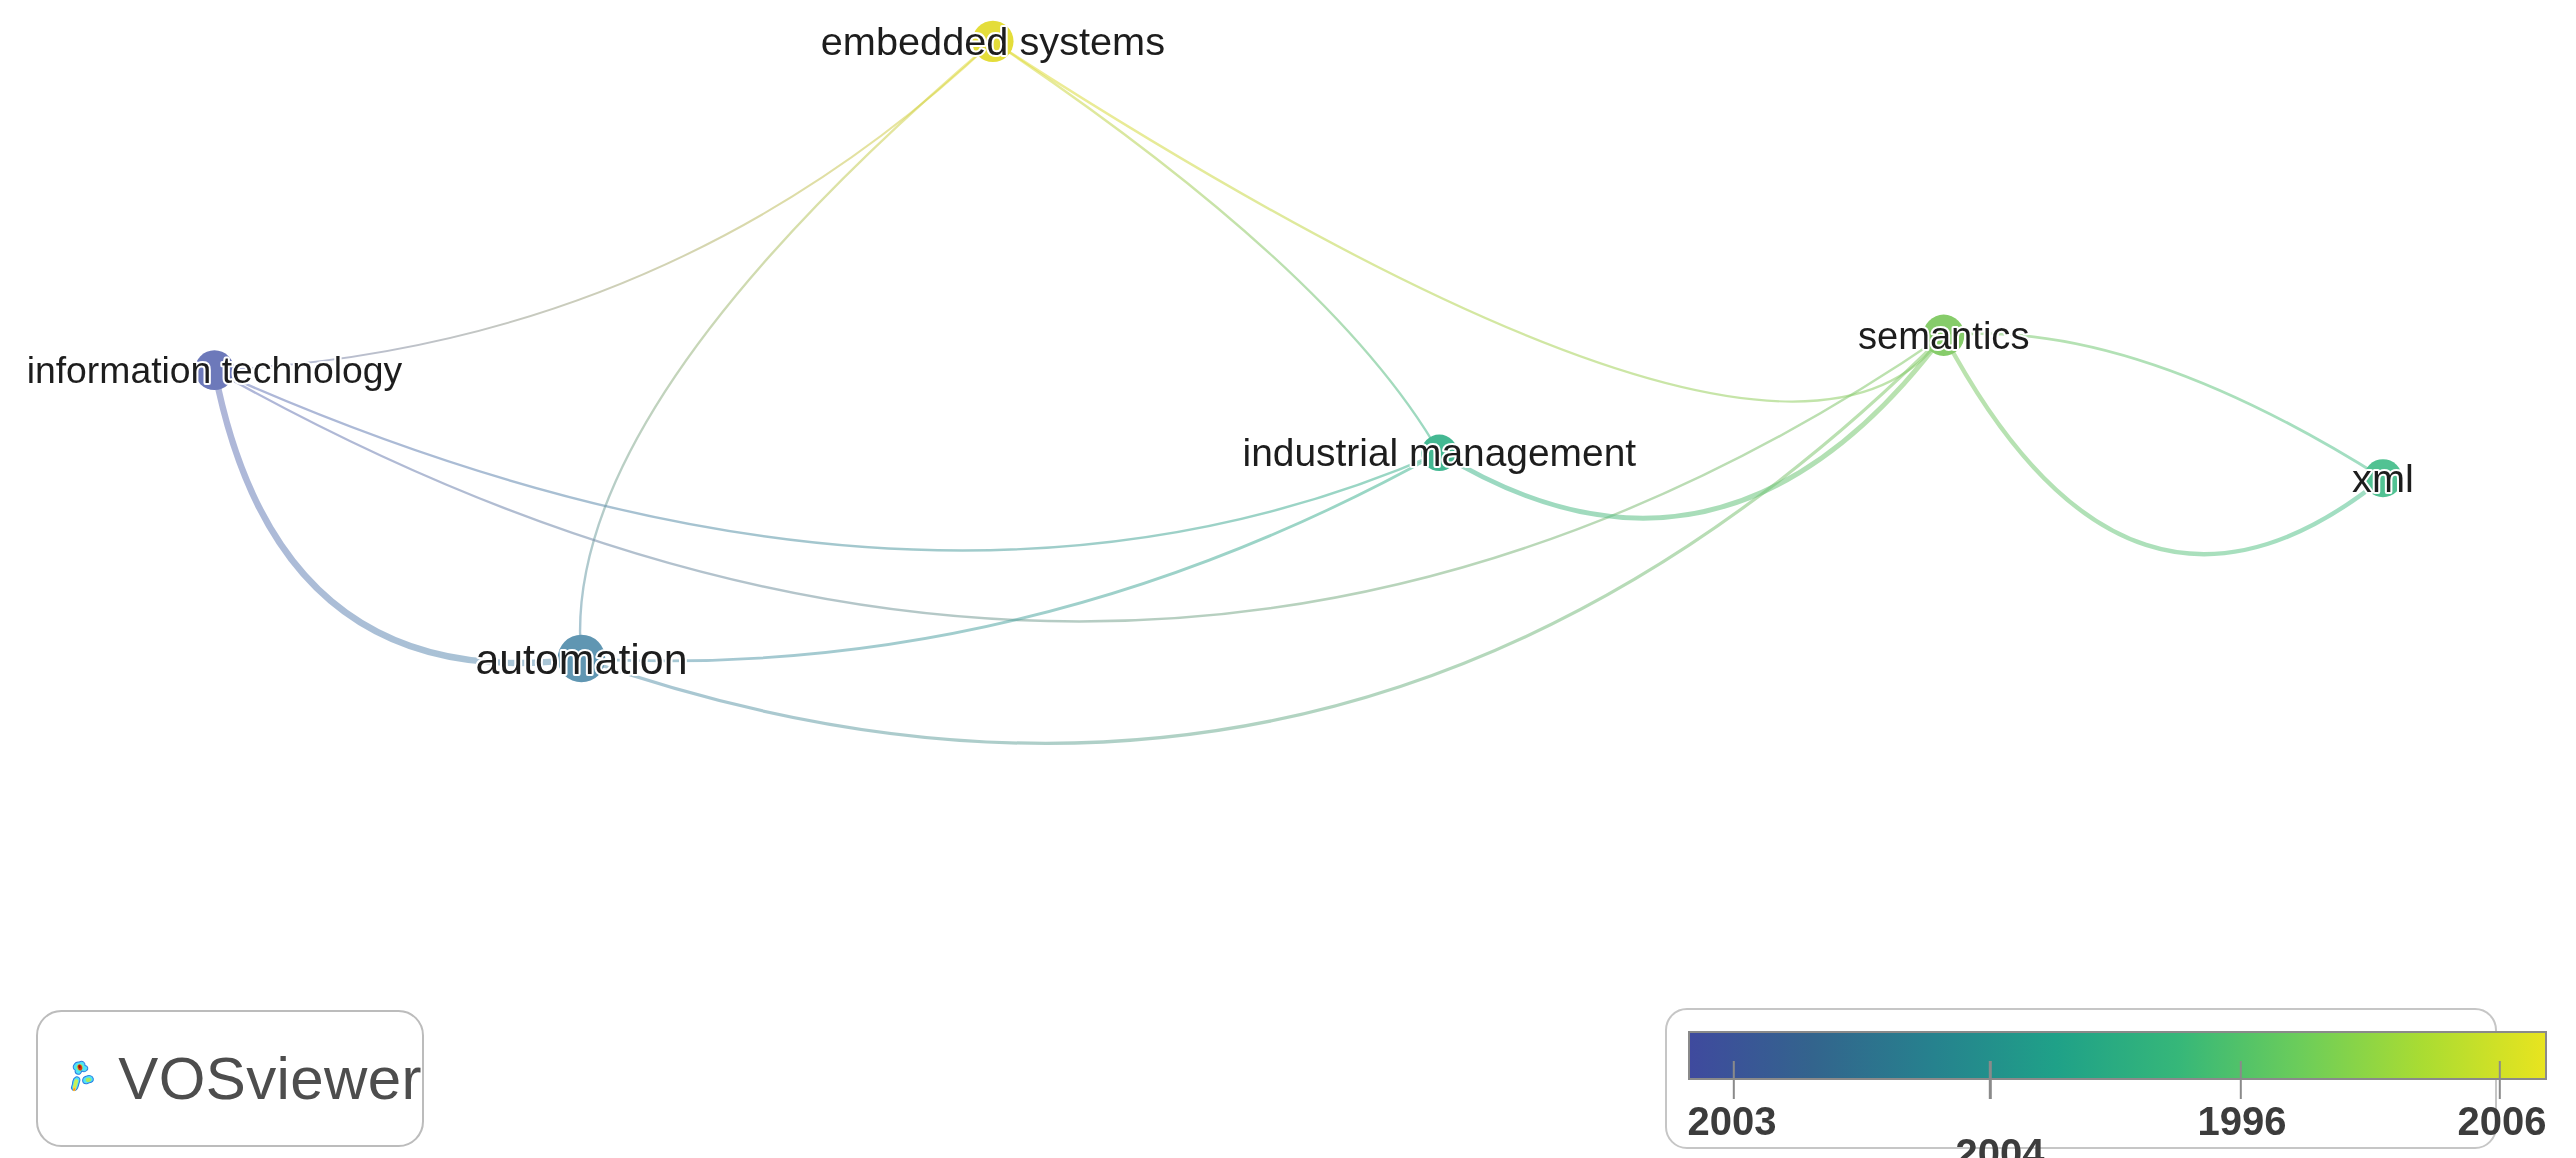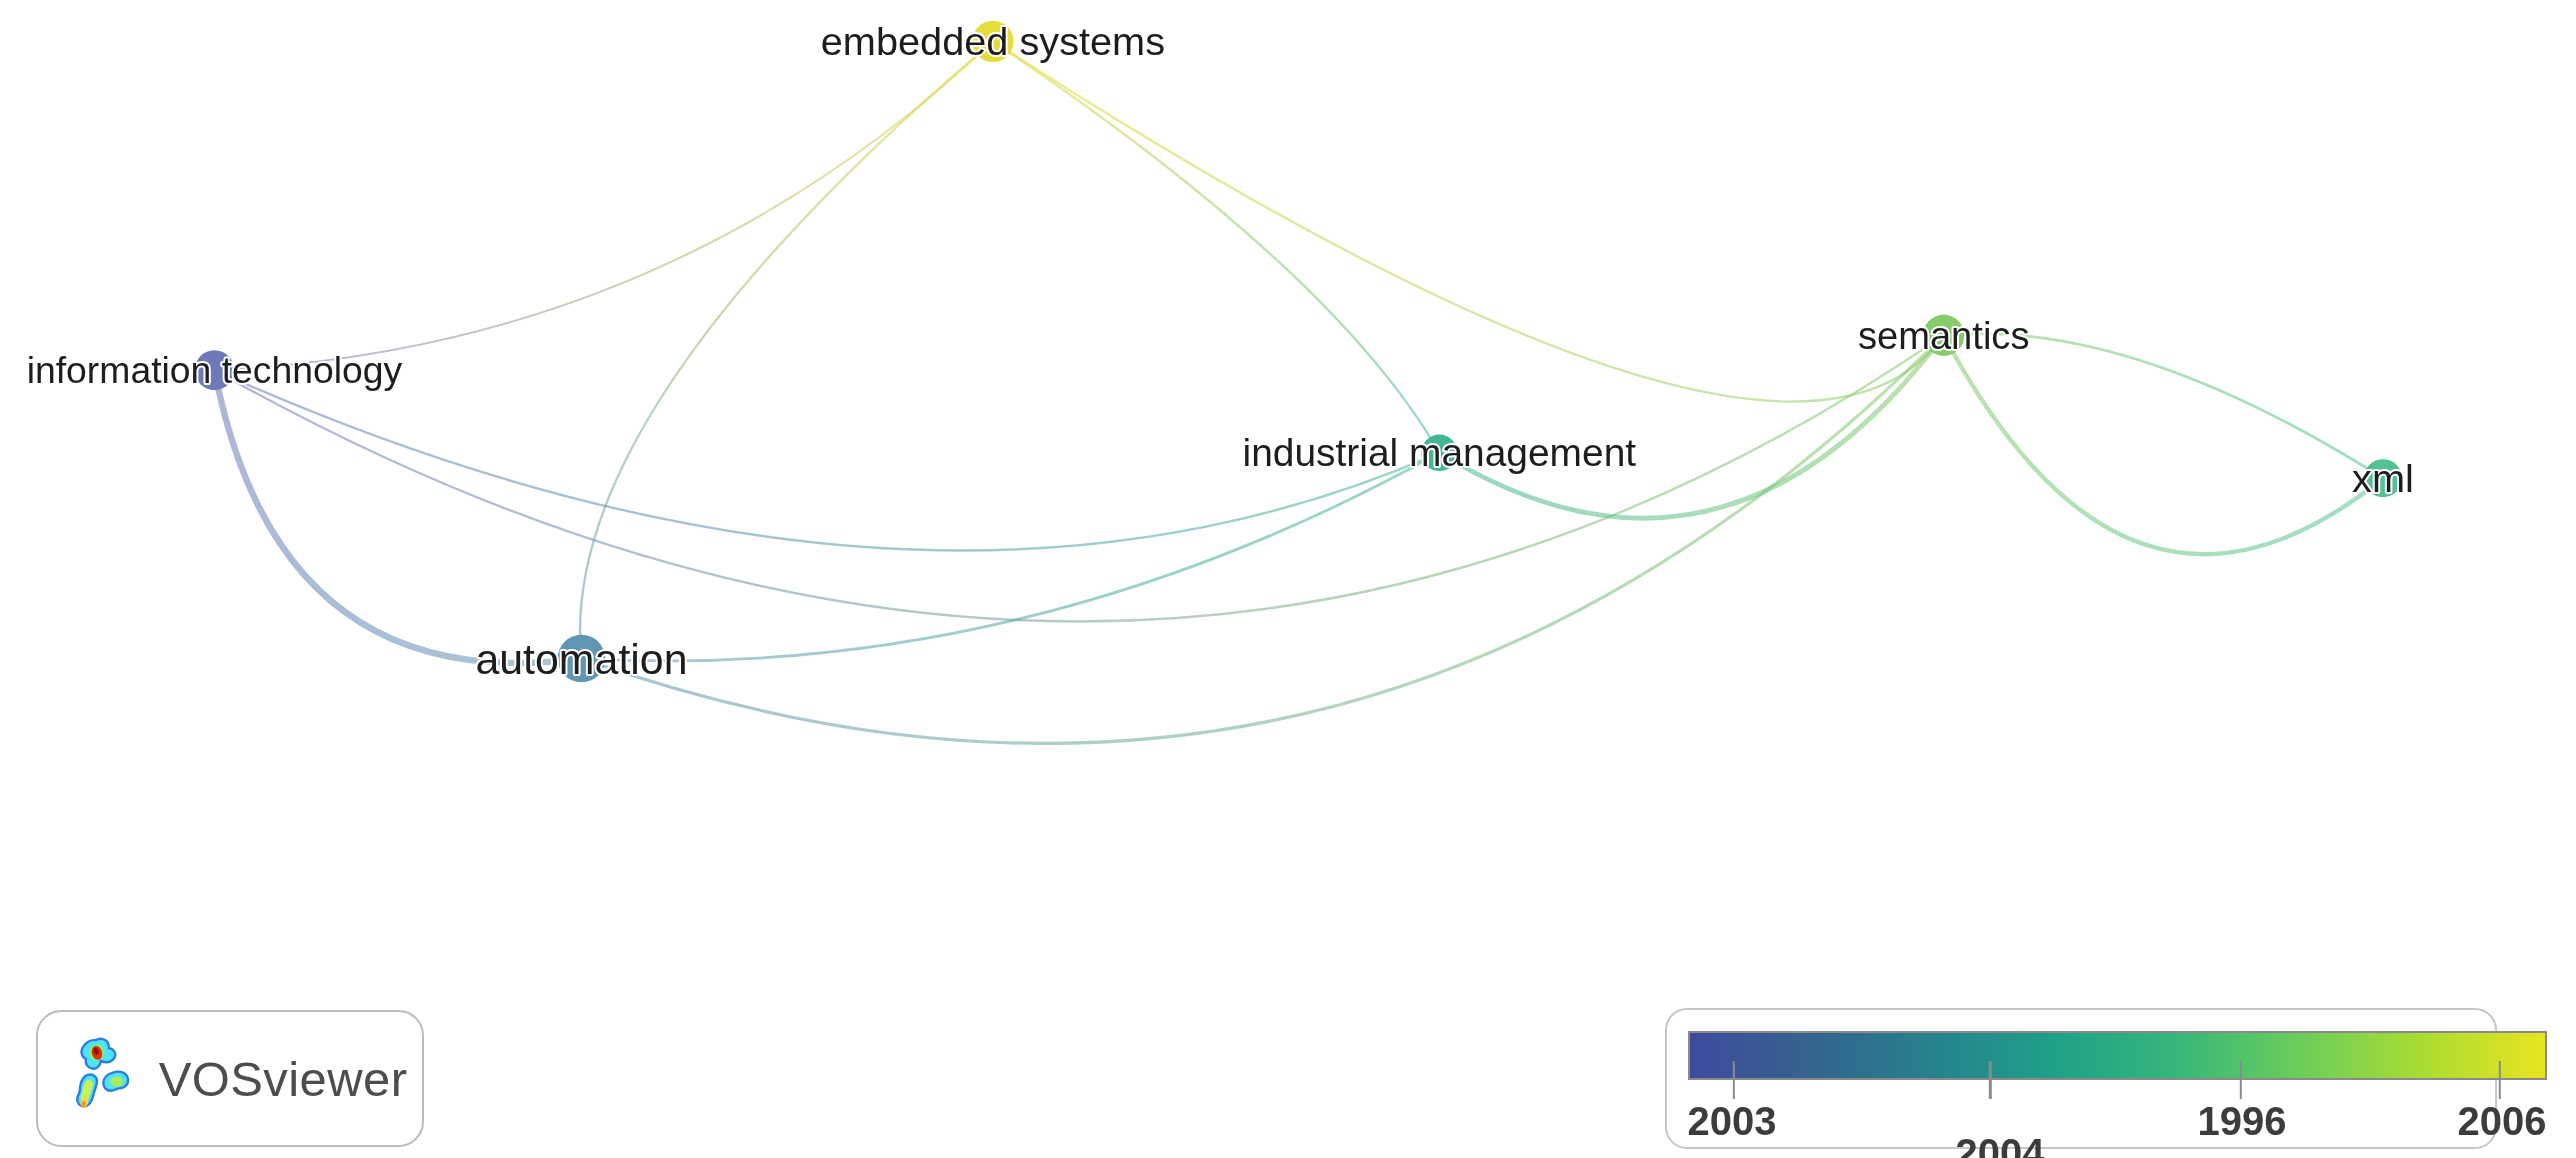--- a/index.html
+++ b/index.html
@@ -12,21 +12,21 @@
     text-anchor:middle;fill:#1d1d1d;
     stroke:#ffffff;stroke-width:5px;paint-order:stroke;stroke-linejoin:round;
     font-family:"Liberation Sans",sans-serif;
   }
   
   .logo-box{
     position:absolute;left:36px;top:1010px;width:388px;height:137px;
     background:#ffffff;border:2.4px solid #bcbcbc;border-radius:25.4px;
     box-sizing:border-box;display:flex;align-items:center;padding-left:29px;gap:20.7px;
   }
-  .logo-text{font-size:49px;color:#4d4d4d;letter-spacing:0.4px;}
+  .logo-text{font-size:60px;color:#4d4d4d;letter-spacing:0.4px;}
   
   .legend-box{
     position:absolute;left:1665px;top:1008px;width:832px;height:141px;
     background:#ffffff;border:2.4px solid #c6c6c6;border-radius:22px;
     box-sizing:border-box;
     font-weight:bold;
   }
   .legend-bar{
     position:absolute;left:21.4px;top:21.4px;width:859px;height:49px;
     border:2.4px solid #8a8a8a;box-sizing:border-box;

